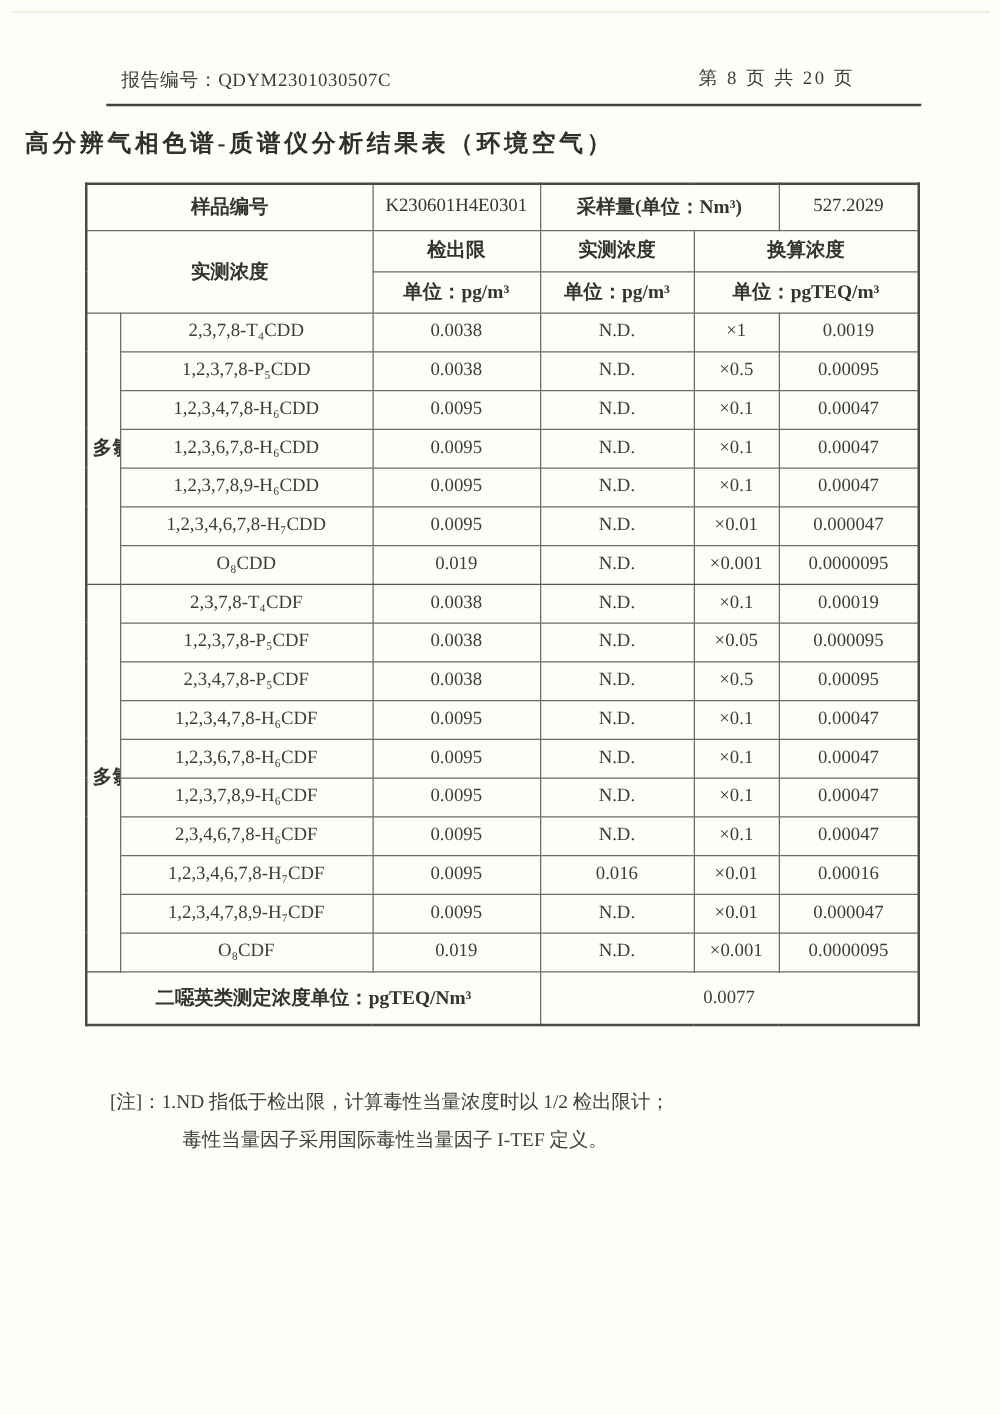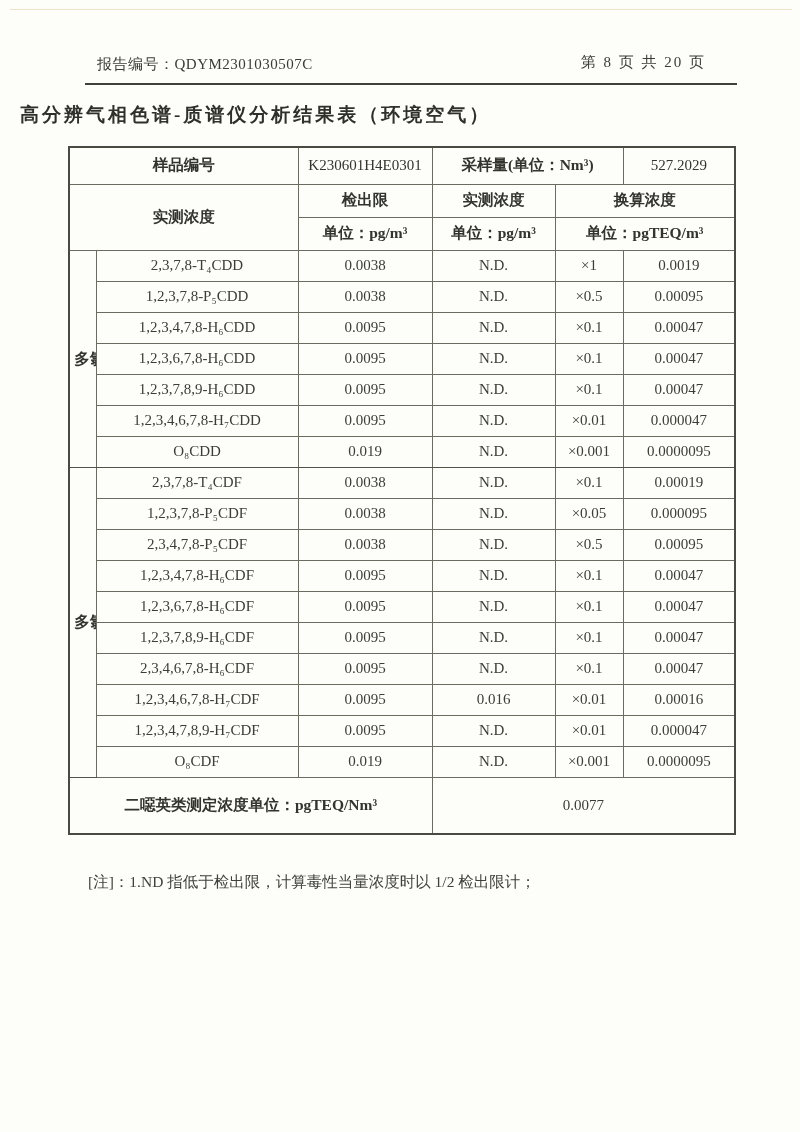--- a/index.html
+++ b/index.html
@@ -5,21 +5,21 @@
   html,body{margin:0;padding:0;}
   body{
     width:800px;height:1132px;position:relative;
     background:var(--paper,#fdfdfa);
     font-family:"Liberation Serif","DejaVu Serif",serif;
     color:var(--ink,#3b3c36);
     overflow:hidden;
   }
   .artifact-line{position:absolute;left:10px;top:9px;width:782px;height:1px;background:#ecdfc5;opacity:.9;}
   .doc-header-left{position:absolute;left:97px;top:55px;font-size:15px;letter-spacing:.5px;}
-  .doc-header-right{position:absolute;right:94px;top:53px;font-size:15px;letter-spacing:2px;}
+  .doc-header-right{position:absolute;right:116px;top:53px;font-size:15px;letter-spacing:2px;}
   .header-rule{position:absolute;left:85px;top:83px;width:652px;height:2px;background:#40413b;}
   .doc-title{position:absolute;left:0;top:102px;width:100%;text-align:left;
     font-size:19px;font-weight:bold;letter-spacing:3px;color:#2f302b;padding-left:20px;}
 
   table.results{
     position:absolute;left:68px;top:146px;width:666px;
     border-collapse:collapse;table-layout:fixed;
     font-size:15px;color:#3c3d37;
     border:2px solid var(--border-dark,#494b43);
   }
@@ -38,21 +38,21 @@
     border-right:1px solid var(--border-mid,#6a6c62);
     border-top:none;
     border-bottom:1px solid var(--border-light,#b6b7ac);
   }
   tbody tr.group-end td{border-bottom:1px solid #52544b;}
   tbody td.glabel{border-bottom:1px solid #52544b;background:transparent;}
   .vtext{
     display:inline-block;width:17px;font-weight:bold;font-size:15.5px;
     line-height:21.8px;word-break:break-all;text-align:center;color:#33342e;
   }
-  tfoot tr{height:57px;margin-top:19px;}
+  tfoot tr{height:43px;margin-top:19px;}
   tfoot td{border-top:2px solid var(--border-dark,#494b43);}
   tfoot .flabel{font-weight:bold;font-size:15.5px;color:#33342e;}
   tfoot .fval{font-size:15px;}
 
   .notes{position:absolute;left:88px;top:872px;width:660px;font-size:15.5px;color:#3f4039;line-height:20px;}
   .note-line{margin-bottom:11px;}
   .note-indent-cont{margin-left:58px;}
   .note-indent-num{margin-left:32px;}
 </style>
 </head>
@@ -220,13 +220,14 @@
   <tfoot>
     <tr>
       <td colspan="3" class="flabel">二噁英类测定浓度单位：pgTEQ/Nm³</td>
       <td colspan="3" class="fval">0.0077</td>
     </tr>
   </tfoot>
 </table>
 
 <div class="notes">
   <div class="note-line">[注]：1.ND 指低于检出限，计算毒性当量浓度时以 1/2 检出限计；</div>
+  <div class="note-line note-indent-cont">毒性当量因子采用国际毒性当量因子 I-TEF 定义。</div>
 </div>
 
 </body></html>

